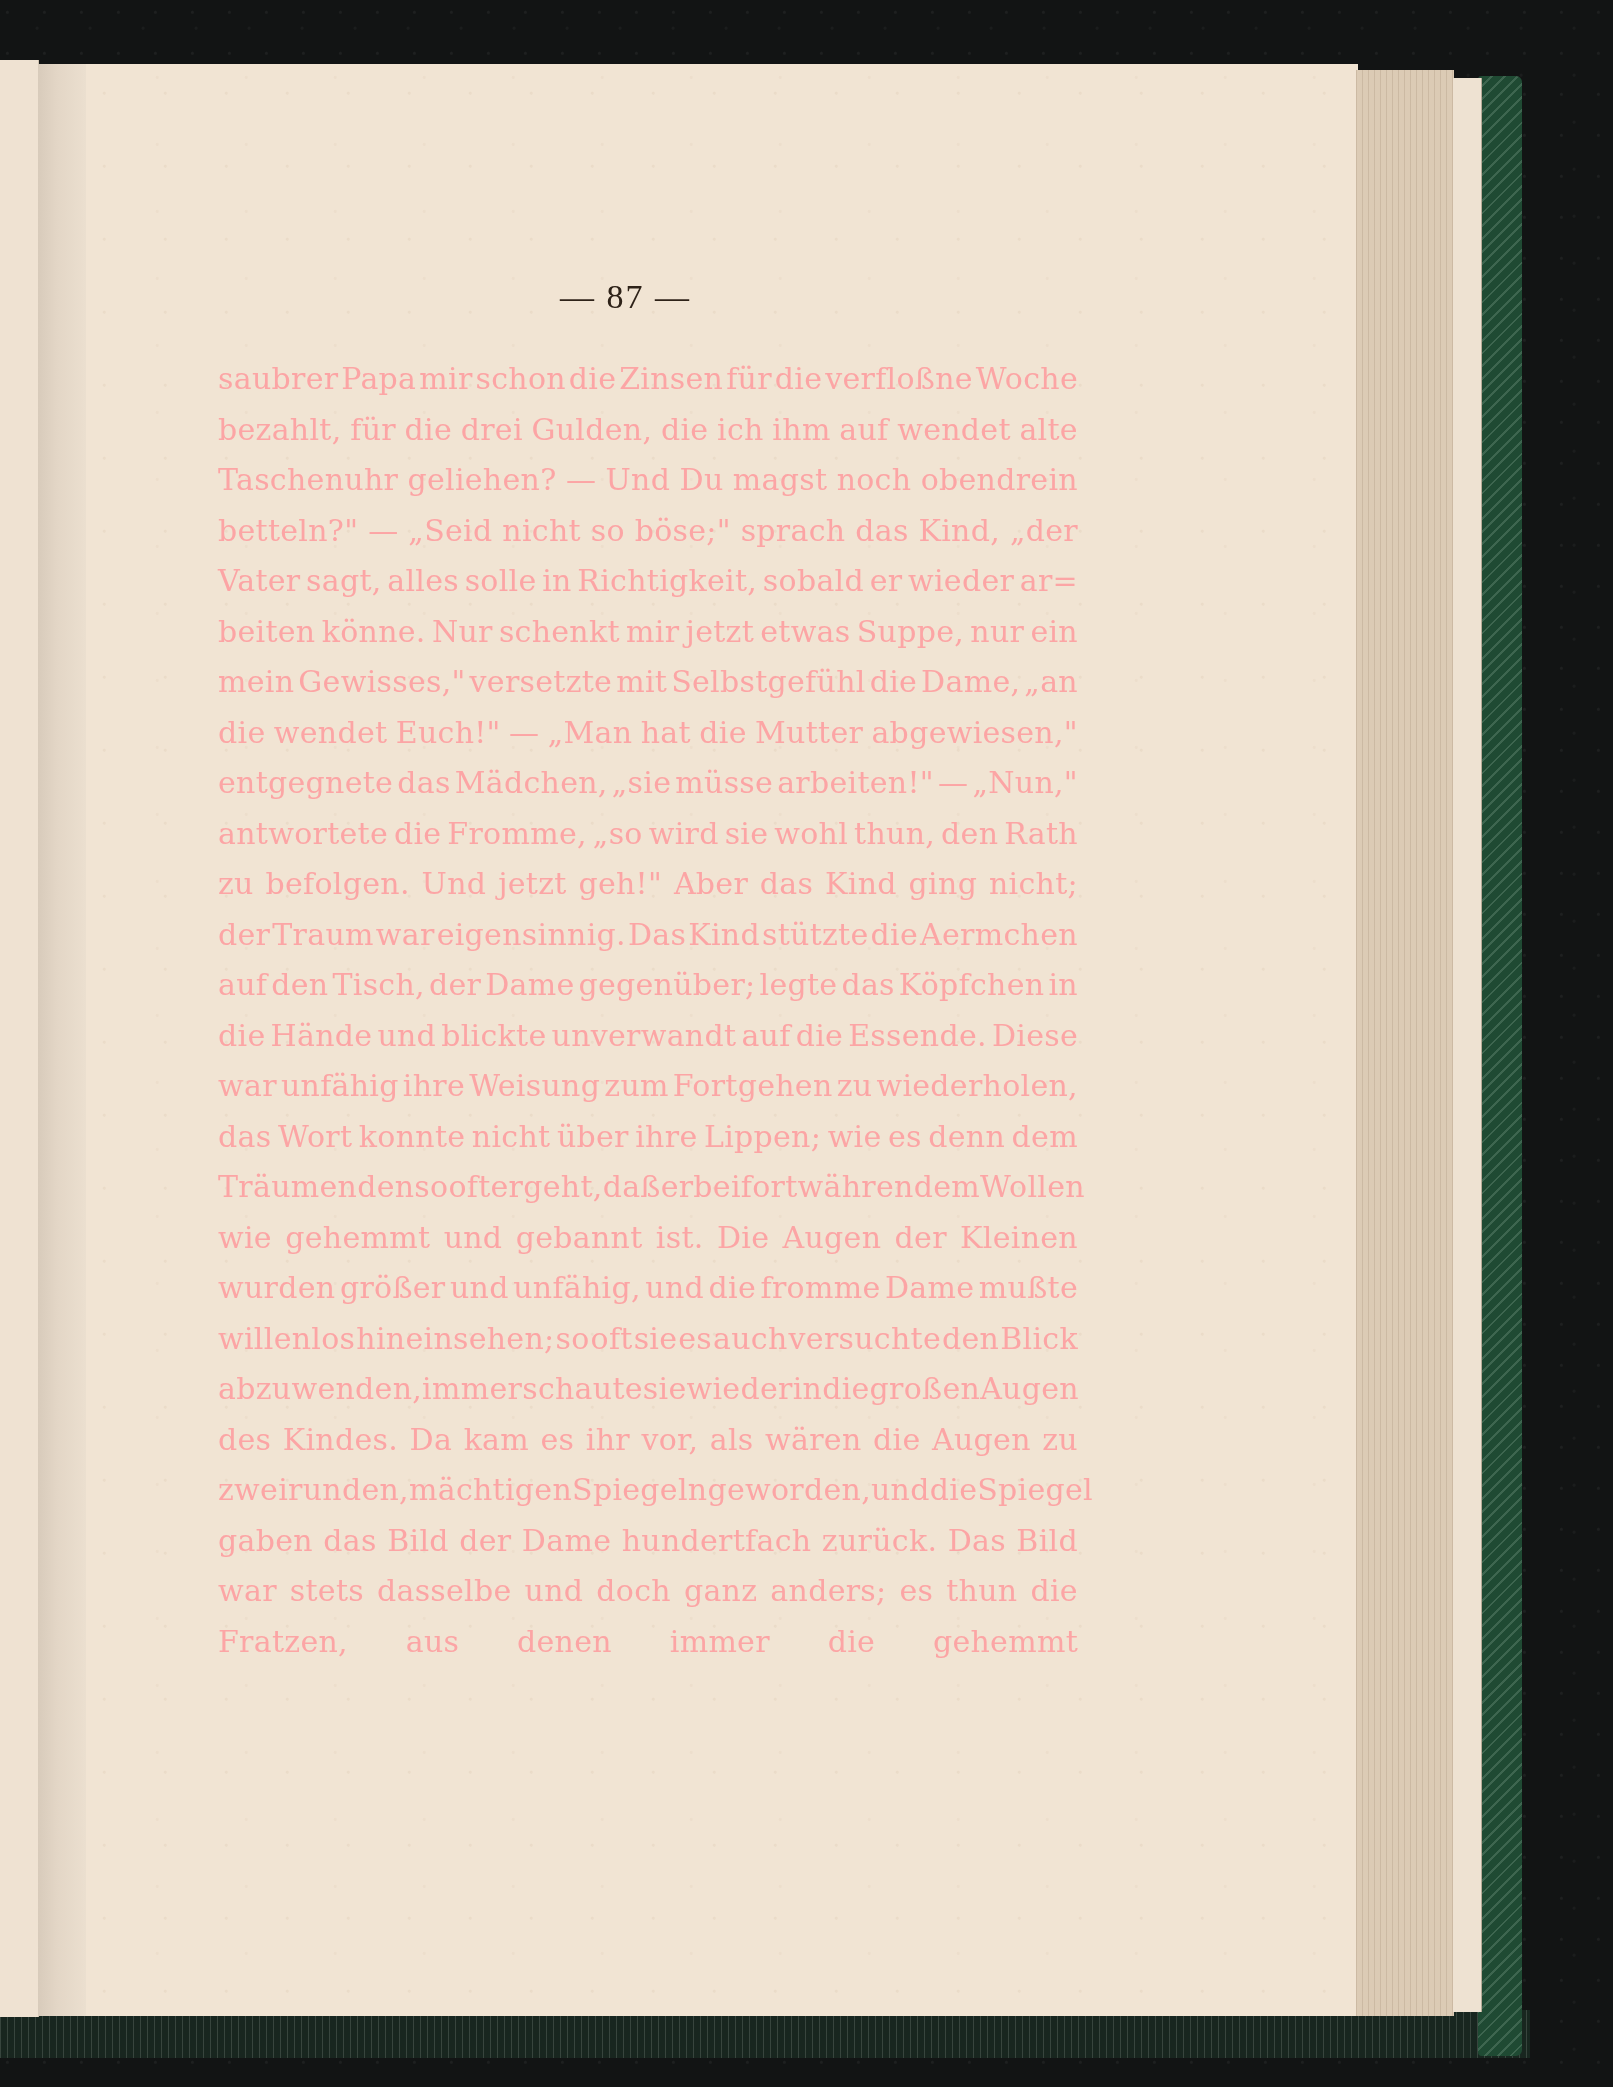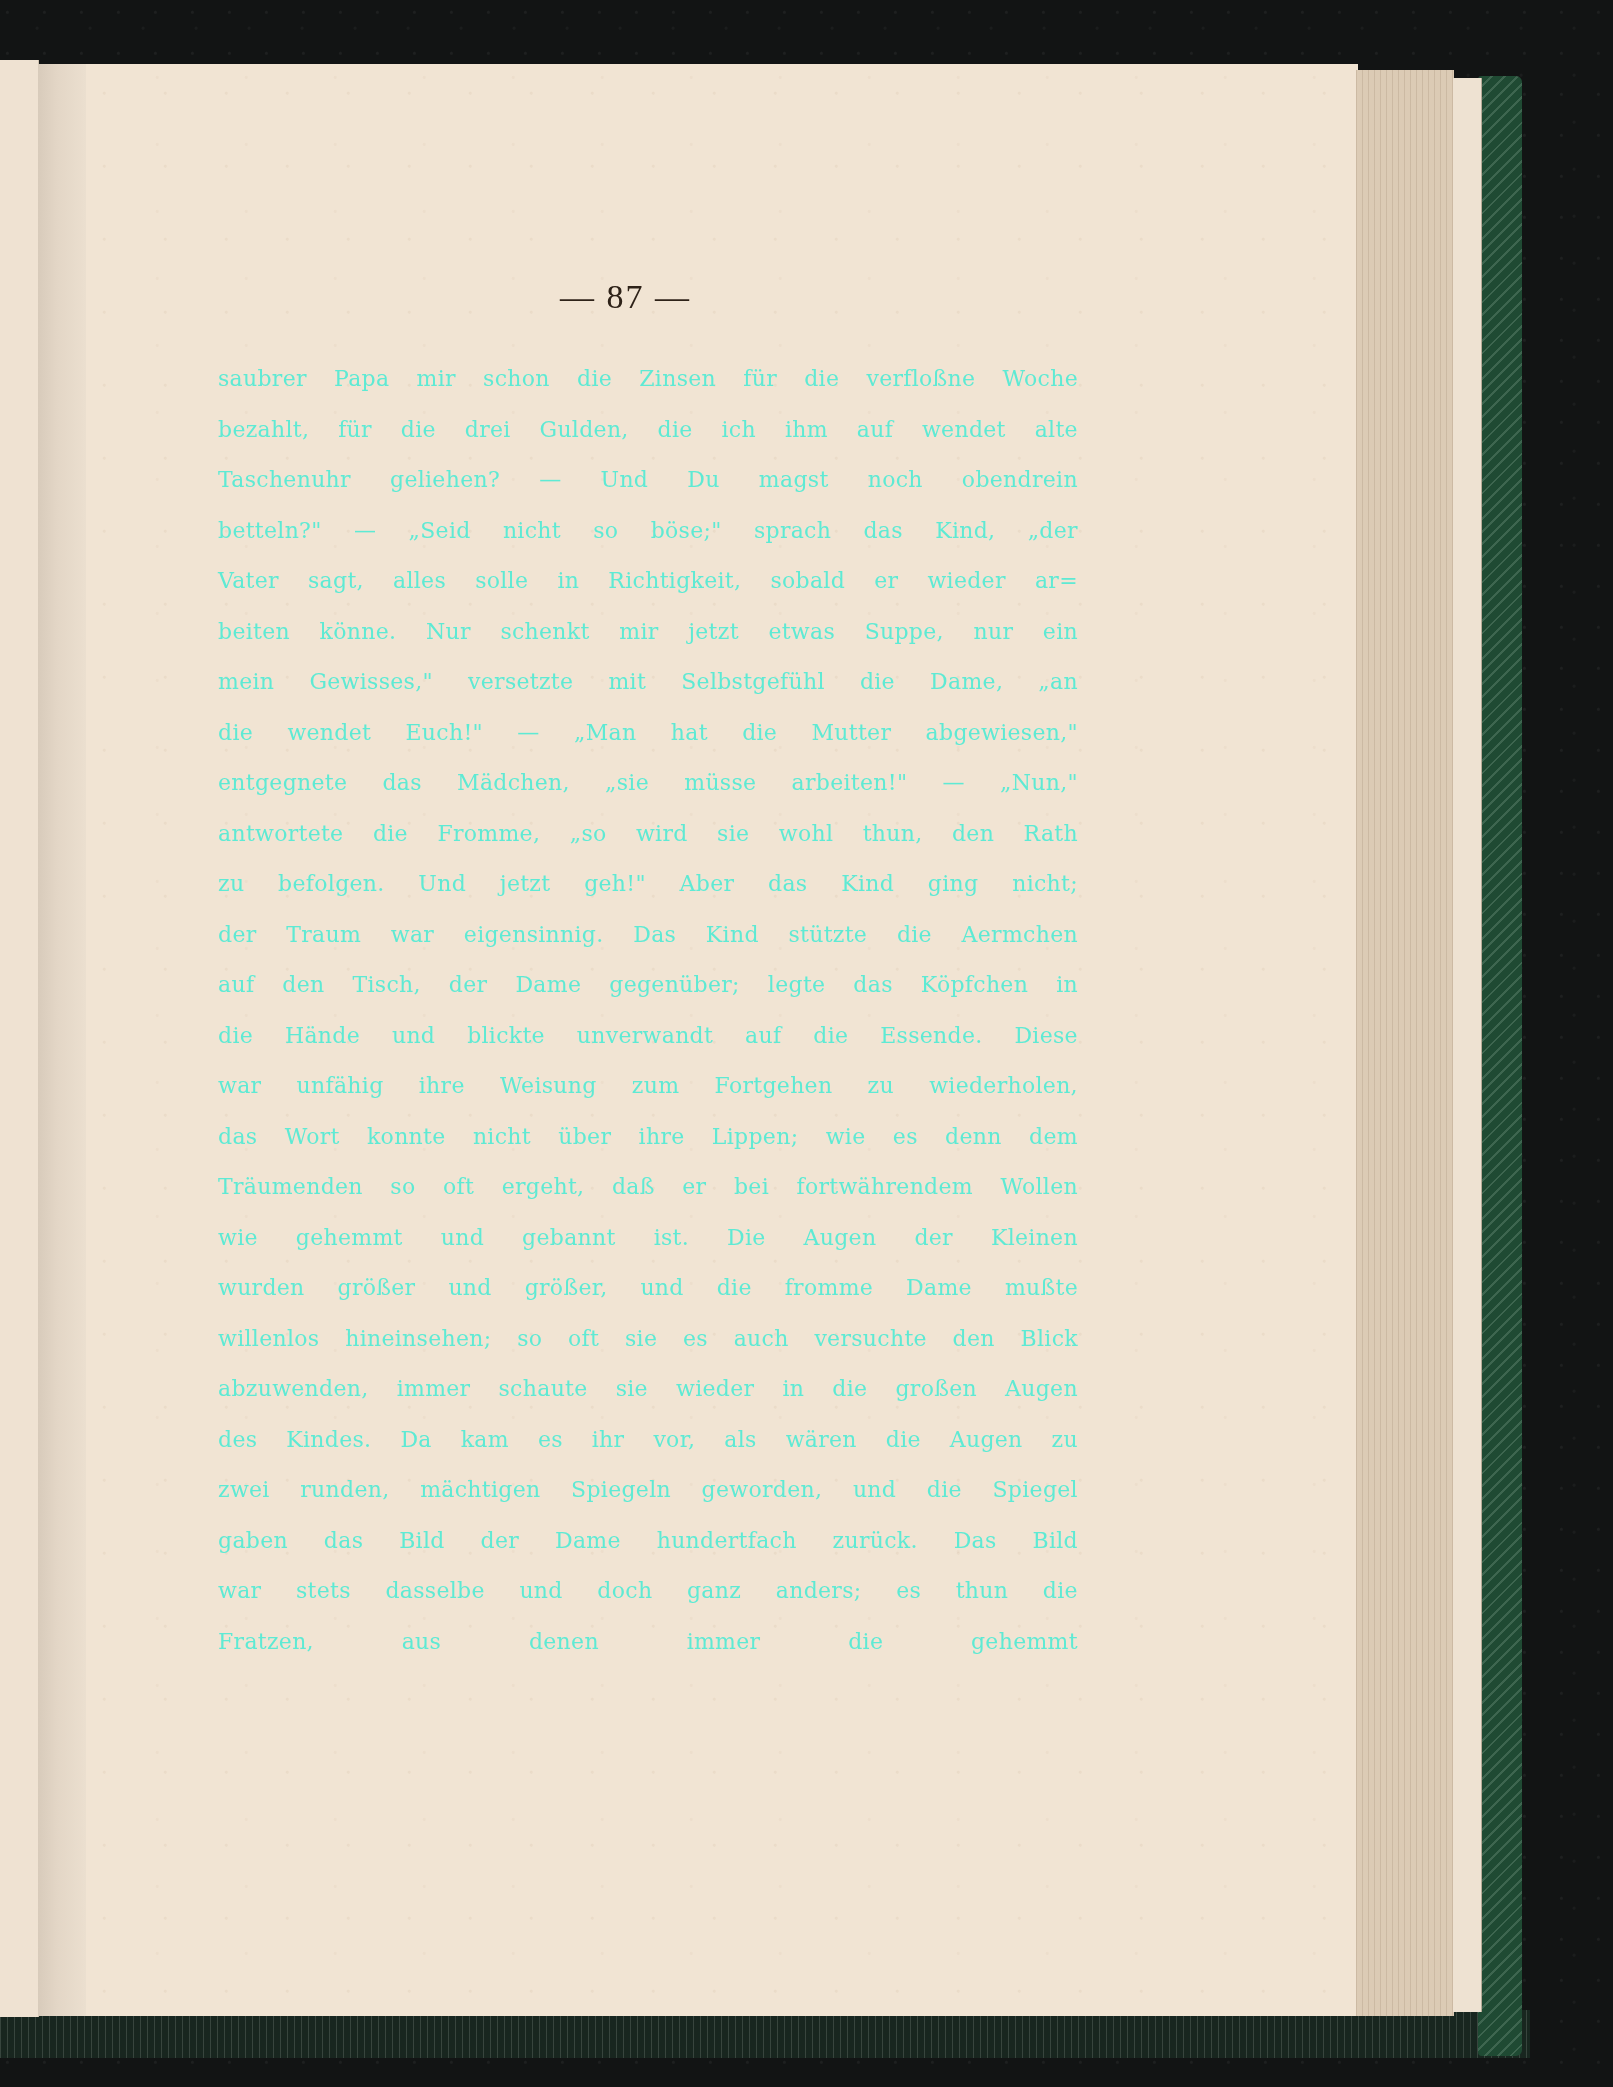--- a/index.html
+++ b/index.html
@@ -53,21 +53,21 @@
   .folio {
     position:absolute; left:560px; top:278px; width:175px; text-align:left;
     font-family:"Liberation Serif", serif; font-size:34px; color:#2e2218;
     letter-spacing:2px;
   }
   .text-block {
     position:absolute; left:218px; top:354px; width:860px;
   }
   .line {
     height:50.5px; line-height:50.5px;
-    font-family:"DejaVu Serif", serif; font-size:22px; color:#5eead4;
+    font-family:"DejaVu Serif", serif; font-size:30px; color:#fca5a5;
     text-align:justify; text-align-last:justify; white-space:nowrap;
     display:flex; justify-content:space-between;
     letter-spacing:0.3px;
   }
   .line span.w { display:inline-block; }
 </style>
 </head>
 <body>
 
 <div class="cover-bottom"></div>
@@ -283,21 +283,21 @@
       <span class="w">ist.</span>
       <span class="w">Die</span>
       <span class="w">Augen</span>
       <span class="w">der</span>
       <span class="w">Kleinen</span>
     </div>
     <div class="line">
       <span class="w">wurden</span>
       <span class="w">größer</span>
       <span class="w">und</span>
-      <span class="w">größer,</span>
+      <span class="w">unfähig,</span>
       <span class="w">und</span>
       <span class="w">die</span>
       <span class="w">fromme</span>
       <span class="w">Dame</span>
       <span class="w">mußte</span>
     </div>
     <div class="line">
       <span class="w">willenlos</span>
       <span class="w">hineinsehen;</span>
       <span class="w">so</span>

